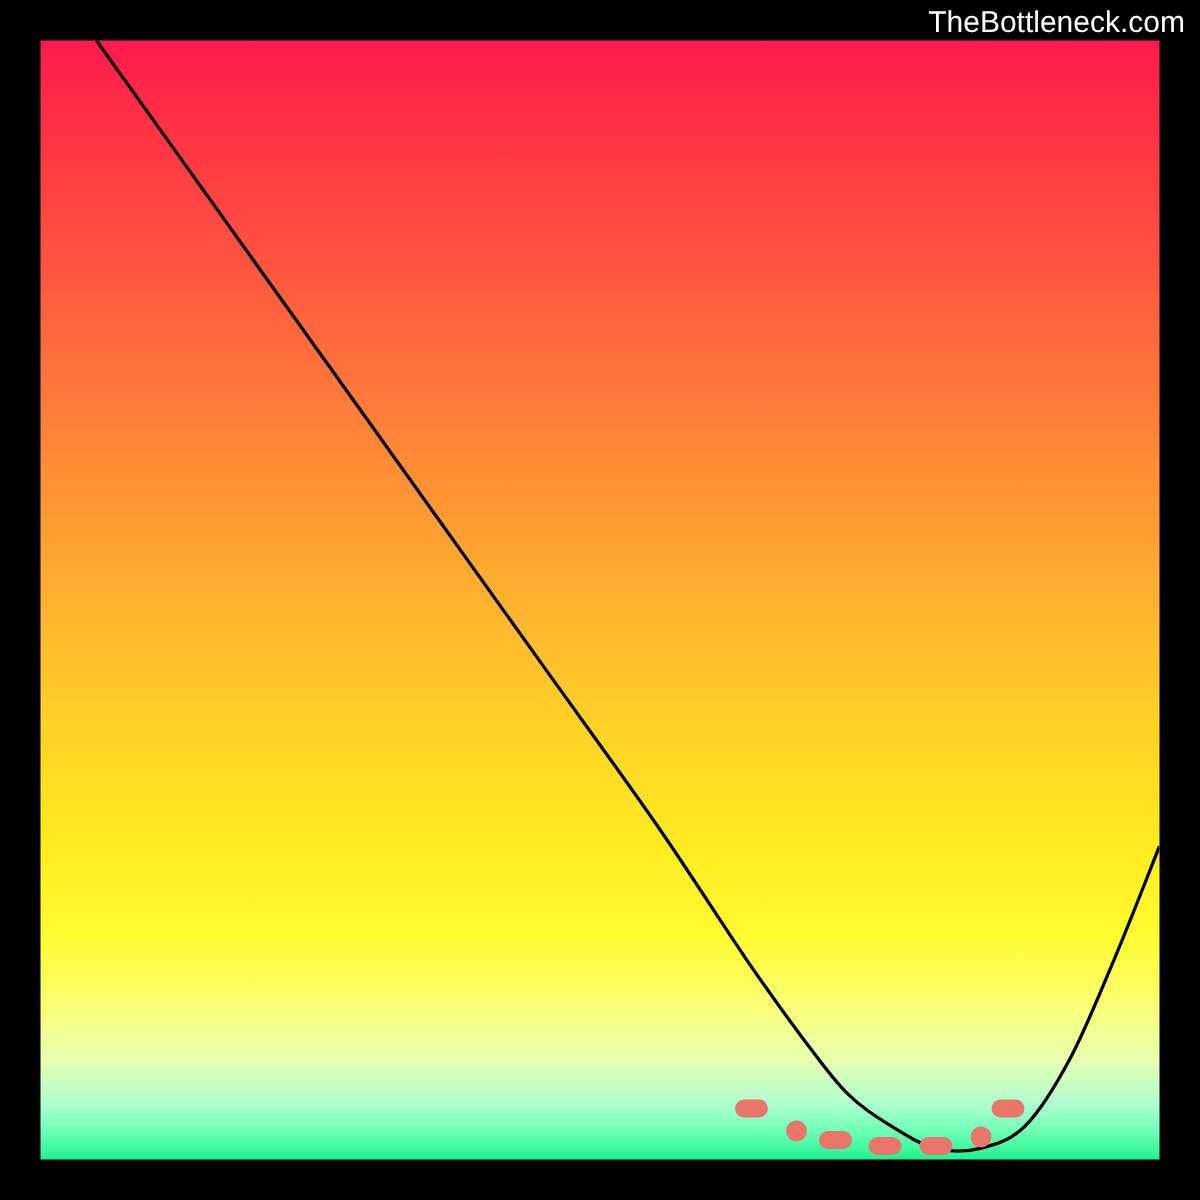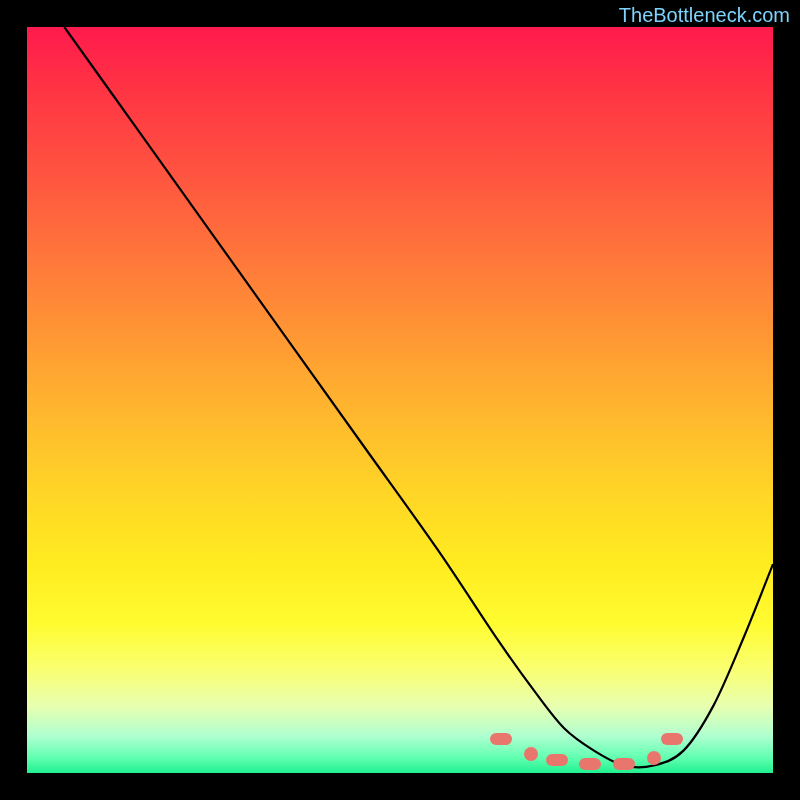--- a/index.html
+++ b/index.html
@@ -8,21 +8,21 @@
     height: 800px;
     background: #000;
     position: relative;
     font-family: Arial, sans-serif;
     overflow: hidden;
   }
   .watermark {
     position: absolute;
     top: 4px;
     right: 10px;
-    color: #7dd3fc;
+    color: #ffffff;
     font-size: 20px;
     font-weight: 500;
     z-index: 10;
   }
   .plot-area {
     position: absolute;
     top: 27px;
     left: 27px;
     width: 746px;
     height: 746px;

